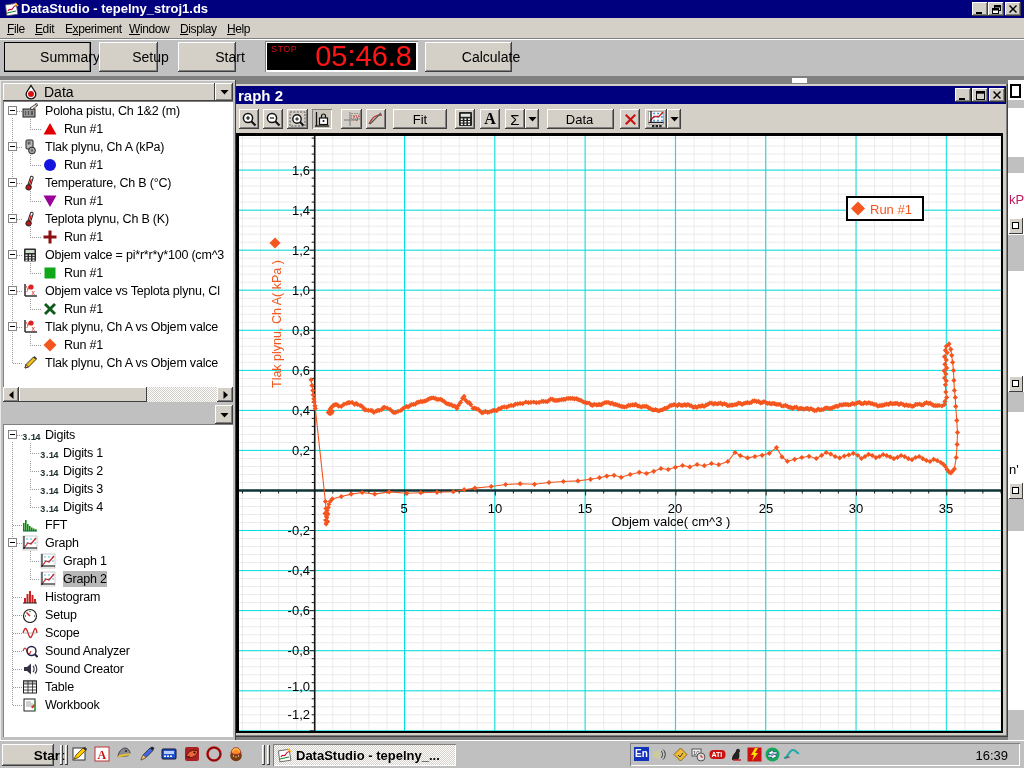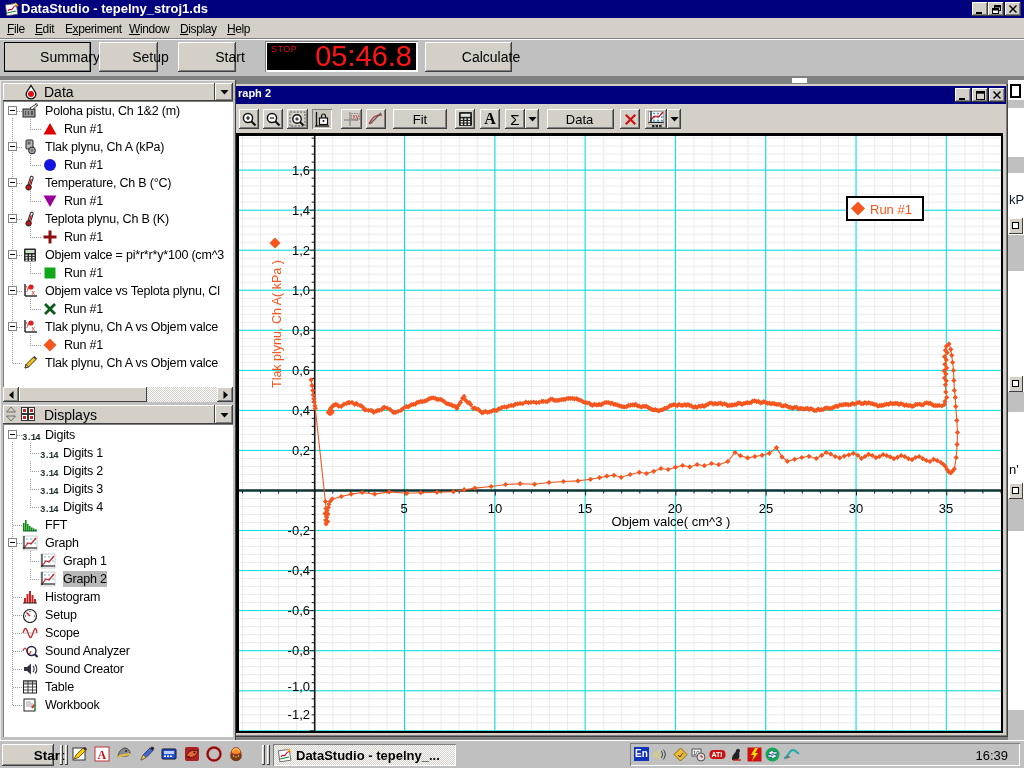--- a/index.html
+++ b/index.html
@@ -109,21 +109,21 @@
     </div>
 </div>
 
 <div class="abs" style="left:0;top:77px;width:1024px;height:664px;background:#808080;"></div>
 <div class="abs" style="left:792px;top:78px;width:15px;height:5px;background:#fff;"></div>
 
 <div class="abs" style="left:1008px;top:80px;width:16px;height:660px;background:#fff;">
   <div class="abs" style="left:2px;top:4px;width:11px;height:14px;background:#fff;border:2px solid #000;"></div>
   <div class="abs" style="left:0;top:20px;width:16px;height:8px;background:#c0c0c0;"></div>
   <div class="abs" style="left:0;top:77px;width:16px;height:16px;background:#c0c0c0;"></div>
-  <div class="abs" style="left:1px;top:112px;font-size:13px;color:#0f172a;">kP</div>
+  <div class="abs" style="left:1px;top:112px;font-size:13px;color:#be185d;">kP</div>
   <div class="abs raised1" style="left:1px;top:138px;width:14px;height:16px;background:#d4d0c8;">
       <div class="abs" style="left:3px;top:4px;width:7px;height:7px;border:1px solid #000;background:#fff;"></div>
     </div>
   <div class="abs" style="left:0;top:155px;width:16px;height:36px;background:#c0c0c0;"></div>
   <div class="abs raised1" style="left:1px;top:296px;width:14px;height:16px;background:#d4d0c8;">
       <div class="abs" style="left:3px;top:4px;width:7px;height:7px;border:1px solid #000;background:#fff;"></div>
     </div>
   <div class="abs" style="left:0;top:312px;width:16px;height:20px;background:#c0c0c0;"></div>
   <div class="abs" style="left:1px;top:382px;font-size:13px;color:#000;">n'</div>
   <div class="abs raised1" style="left:1px;top:403px;width:14px;height:16px;background:#d4d0c8;">
@@ -157,41 +157,20 @@
         </svg>
       </div>
     <div class="abs tb" style="right:0;top:0;width:16px;height:15px;">
         <svg width="5" height="8" viewBox="0 0 5 8">
           <path d="M0.5 0v8L5 4z" fill="#000"></path>
         </svg>
       </div>
     <div class="abs raised1 btnface" style="left:16px;top:0;width:128px;height:15px;"></div>
   </div>
 
-  <div class="abs raised1 btnface" style="left:3px;top:325px;width:212px;height:19px;">
-    <div class="abs" style="left:2px;top:1px;"><svg width="12" height="16" viewBox="0 0 12 16">
-          <path d="M6 1l4.5 5h-9z" fill="#d4d0c8" stroke="#555" stroke-width="0.8"></path>
-          <path d="M6 15l4.5-5h-9z" fill="#d4d0c8" stroke="#555" stroke-width="0.8"></path>
-        </svg></div>
-    <div class="abs" style="left:17px;top:1px;"><svg width="16" height="16" viewBox="0 0 16 16">
-          <g stroke="#333" fill="#fff" stroke-width="1">
-            <rect x="1.5" y="1.5" width="6" height="6"></rect>
-            <rect x="8.5" y="1.5" width="6" height="6"></rect>
-            <rect x="1.5" y="8.5" width="6" height="6"></rect>
-            <rect x="8.5" y="8.5" width="6" height="6"></rect>
-          </g>
-          <g fill="#cc2222">
-            <rect x="3" y="3" width="3" height="3"></rect>
-            <rect x="10" y="3" width="3" height="3"></rect>
-            <rect x="3" y="10" width="3" height="3"></rect>
-            <rect x="10" y="10" width="3" height="3"></rect>
-          </g>
-        </svg></div>
-    <div class="abs" style="left:41px;top:2px;font-size:14px;">Displays</div>
-  </div>
   <div class="abs tb" style="left:215px;top:325px;width:18px;height:19px;">
       <svg width="9" height="6" viewBox="0 0 9 6">
         <path d="M0.5 1h8L4.5 5.5z" fill="#000"></path>
       </svg>
     </div>
 
   <div class="abs sunken1" style="left:3px;top:344px;width:230px;height:313px;background:#fff;"></div>
 </div>
 
 <div class="abs" style="left:0;top:0;width:230px;height:745px;overflow:hidden;">
@@ -481,21 +460,21 @@
         <path d="M4 5h5M4 7h7M4 9h6" stroke="#888" stroke-width="0.8"></path>
         <path d="M9 10l3-3 1.5 1.5-3 3z" fill="#cc3333"></path>
         <line x1="13" y1="4" x2="13" y2="14" stroke="#2a2"></line>
       </svg></div>
     <div class="ttxt" style="left:45px;top:697px">Workbook</div>
 </div>
 
 <div class="abs" style="left:236px;top:84px;width:772px;height:653px;background:#d4d0c8;box-shadow:inset -1px -1px 0 #404040, inset -2px -2px 0 #808080;">
 
   <div class="abs" style="left:0;top:2px;width:770px;height:18px;background:#00007e;color:#fff;">
-    <div class="abs" style="left:2px;top:1px;font-size:11px;font-weight:bold;">raph 2</div>
+    <div class="abs" style="left:2px;top:1px;font-size:15px;font-weight:bold;">raph 2</div>
     <div class="wbtn" style="left:719px;top:2px;">
         <svg width="9" height="9" viewBox="0 0 9 9">
           <rect x="0" y="7" width="6" height="2" fill="#000"></rect>
         </svg>
       </div>
     <div class="wbtn" style="left:736px;top:2px;">
         <svg width="9" height="9" viewBox="0 0 9 9">
           <rect x="0.5" y="0.5" width="8" height="8" fill="none" stroke="#000"></rect>
           <rect x="0.5" y="0.5" width="8" height="2.2" fill="#000"></rect>
         </svg>

